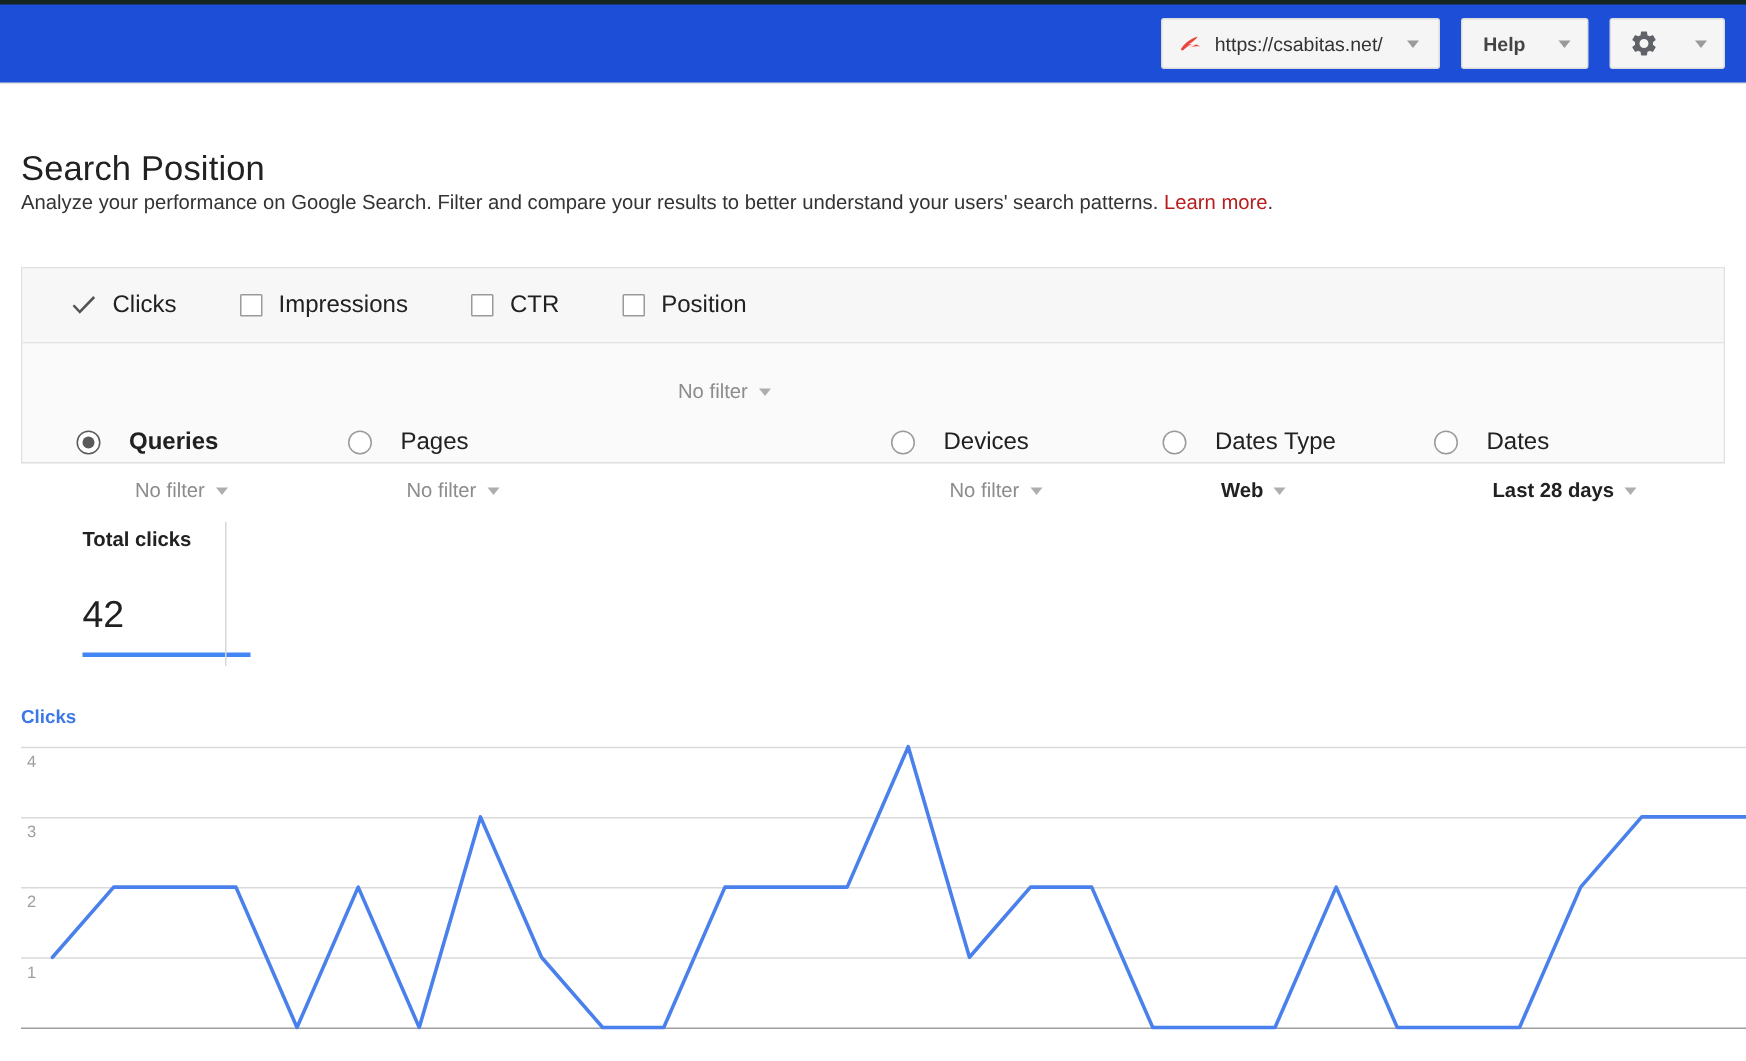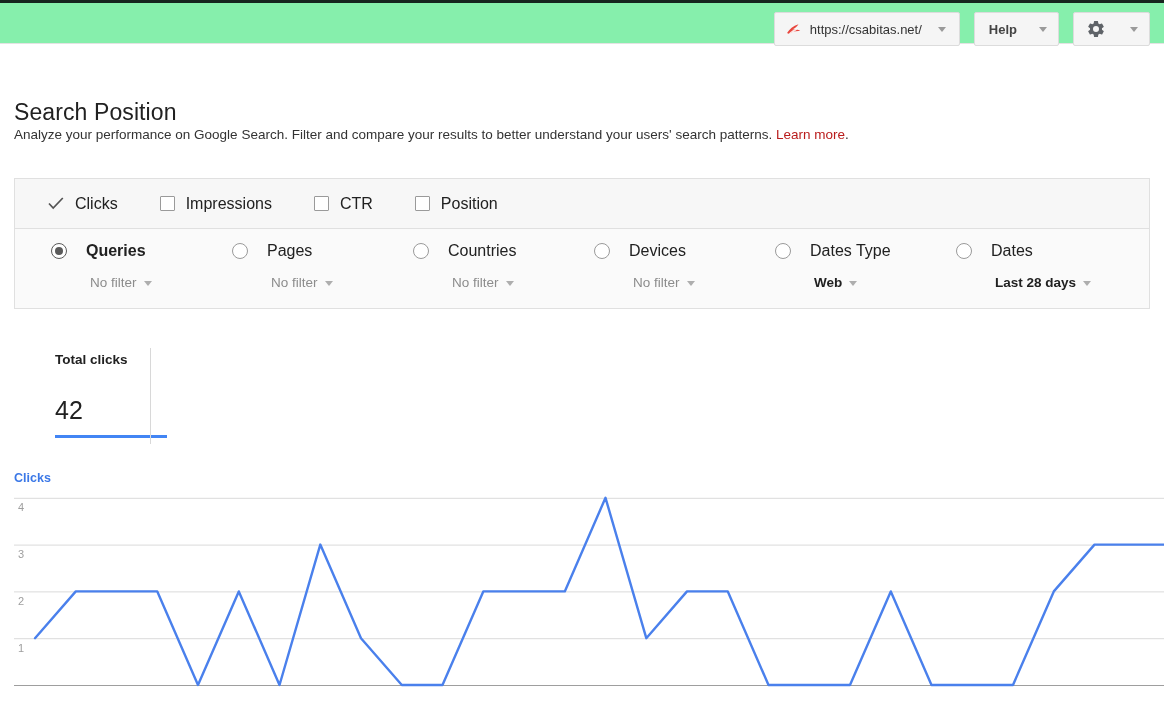--- a/index.html
+++ b/index.html
@@ -13,22 +13,22 @@
   #page {
     position: relative;
     width: 1164px; height: 707px;
     background: #fff;
     overflow: hidden;
   }
 
   
   .topbar {
     position: absolute; top: 0; left: 0;
-    width: 1164px; height: 44px;
-    background: #86efac;
+    width: 1164px; height: 56px;
+    background: #1d4ed8;
     border-top: 3px solid #16251f;
     border-bottom: 1px solid #e3e3e3;
   }
   .tb-right {
     position: absolute; right: 14px; top: 9px;
     display: flex; align-items: center; gap: 14px;
   }
   .btn {
     display: flex; align-items: center;
     height: 34px;
@@ -108,21 +108,21 @@
   .metric .lbl { font-size: 16px; color: #212121; }
 
   .dims-row {
     display: flex;
     height: 79px;
     background: #fafafa;
     padding-left: 36px;
     padding-top: 11px;
   }
   .dim { width: 181px; position: relative; }
-  .dim-head { display: flex; align-items: center; height: 22px; }
+  .dim-head { display: flex; align-items: center; height: 22px; margin-top: 44px; }
   .radio {
     width: 16px; height: 16px; border-radius: 50%;
     border: 1px solid #9a9a9a; background: #fff;
     flex: none; position: relative;
   }
   .radio.on { border-color: #5a5a5a; }
   .radio.on::after {
     content: ""; position: absolute;
     left: 3px; top: 3px; width: 8px; height: 8px;
     border-radius: 50%; background: #5a5a5a;
@@ -250,24 +250,20 @@
           <span class="radio"></span>
           <span class="dim-label">Pages</span>
         </div>
         <div class="dim-filter">
           <span>No filter</span>
           <span class="caret"></span>
         </div>
       </div>
 
       <div class="dim">
-        <div class="dim-head">
-          <span class="radio"></span>
-          <span class="dim-label">Countries</span>
-        </div>
         <div class="dim-filter">
           <span>No filter</span>
           <span class="caret"></span>
         </div>
       </div>
 
       <div class="dim">
         <div class="dim-head">
           <span class="radio"></span>
           <span class="dim-label">Devices</span>

